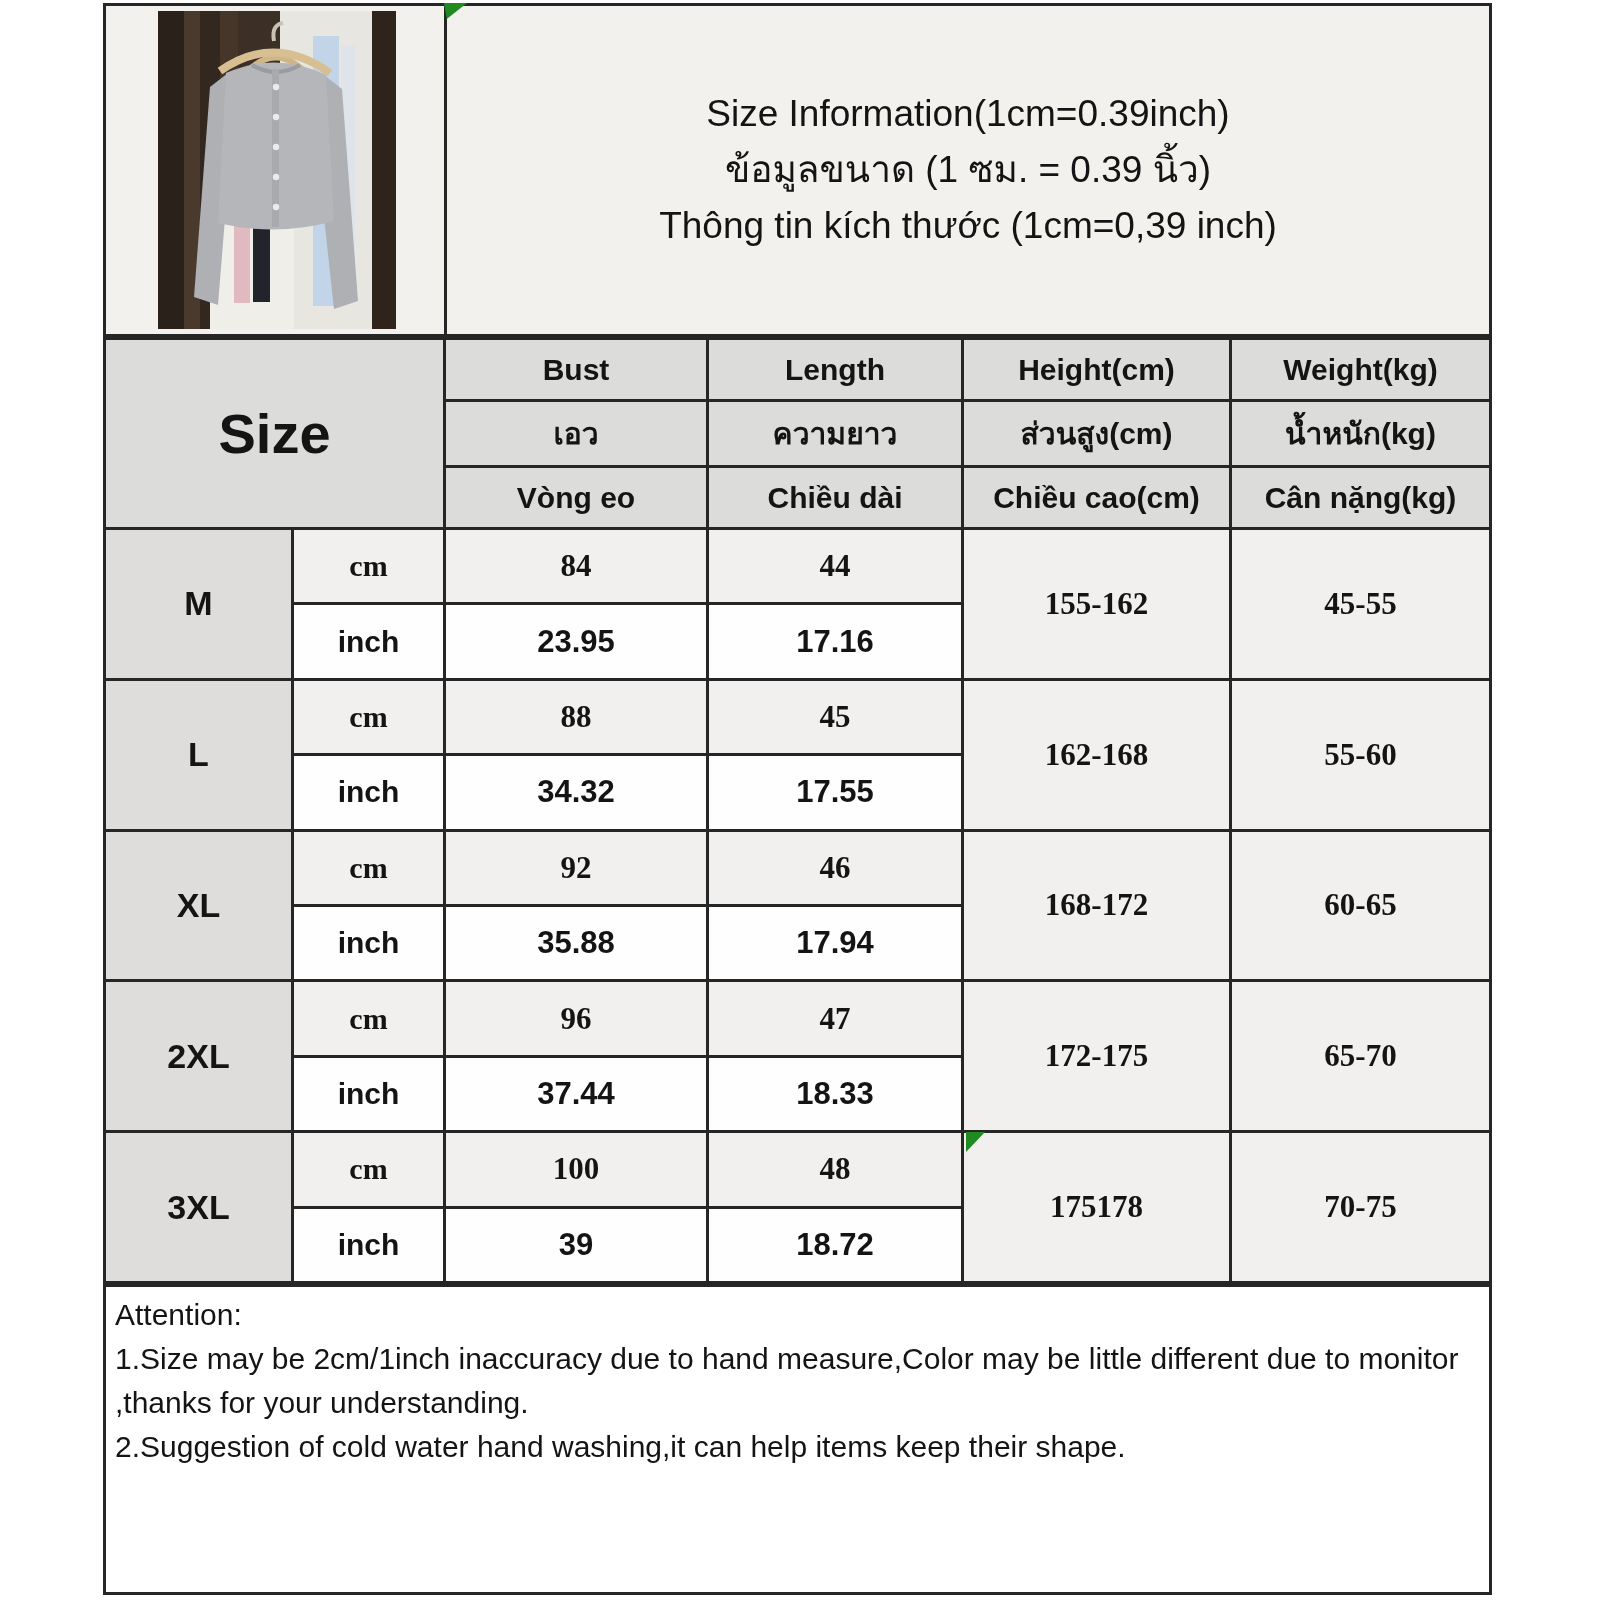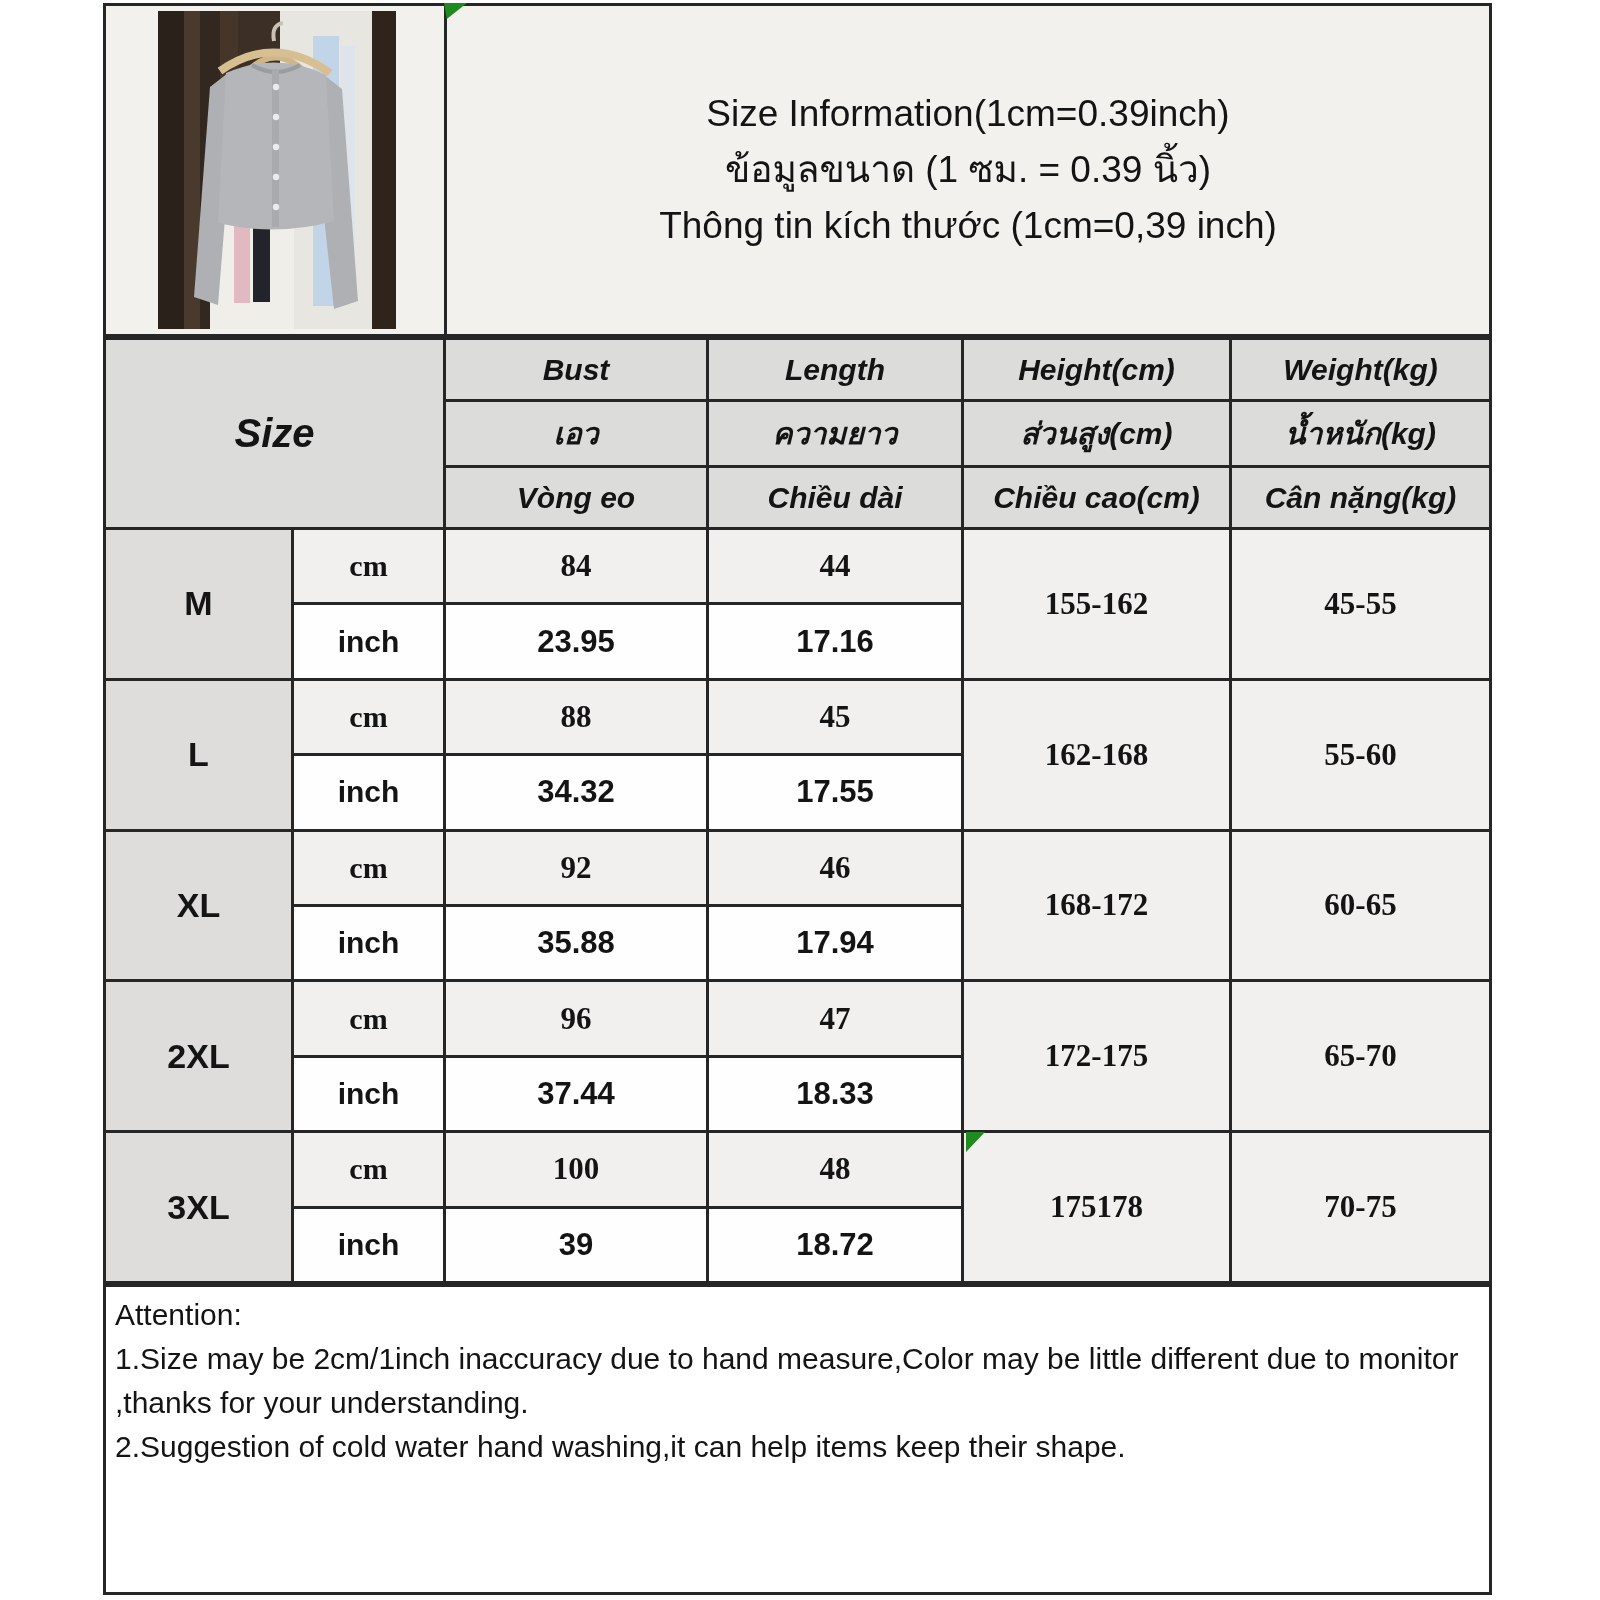--- a/index.html
+++ b/index.html
@@ -57,26 +57,26 @@
     grid-template-columns: 185px 149px 260px 252px 265px 1fr;
     grid-template-rows: 59px 63px 59px repeat(10, 1fr);
     gap: 3px;
   }
   .cell {
     display: flex; align-items: center; justify-content: center;
     text-align: center;
     font-weight: bold;
     overflow: hidden;
   }
-  .bg-hdr  { background: #dcdcda; font-style: italic; }
+  .bg-hdr  { background: #dcdcda; }
   .bg-lbl  { background: #dedddb; }
   .bg-lt   { background: #f1f0ee; font-family: Liberation Serif, serif; }
   .bg-wh   { background: #fefefe; }
   .fs-hdr  { font-size: 30px; }
-  .fs-size { font-size: 40px; }
+  .fs-size { font-size: 56px; }
   .fs-lbl  { font-size: 34px; }
   .fs-unit { font-size: 30px; }
   .fs-val  { font-size: 31px; }
 
   
   .attention-box {
     position: absolute; left: 103px; top: 1284px;
     width: 1389px; height: 311px;
     border: 3px solid #262626;
     background: #ffffff;

